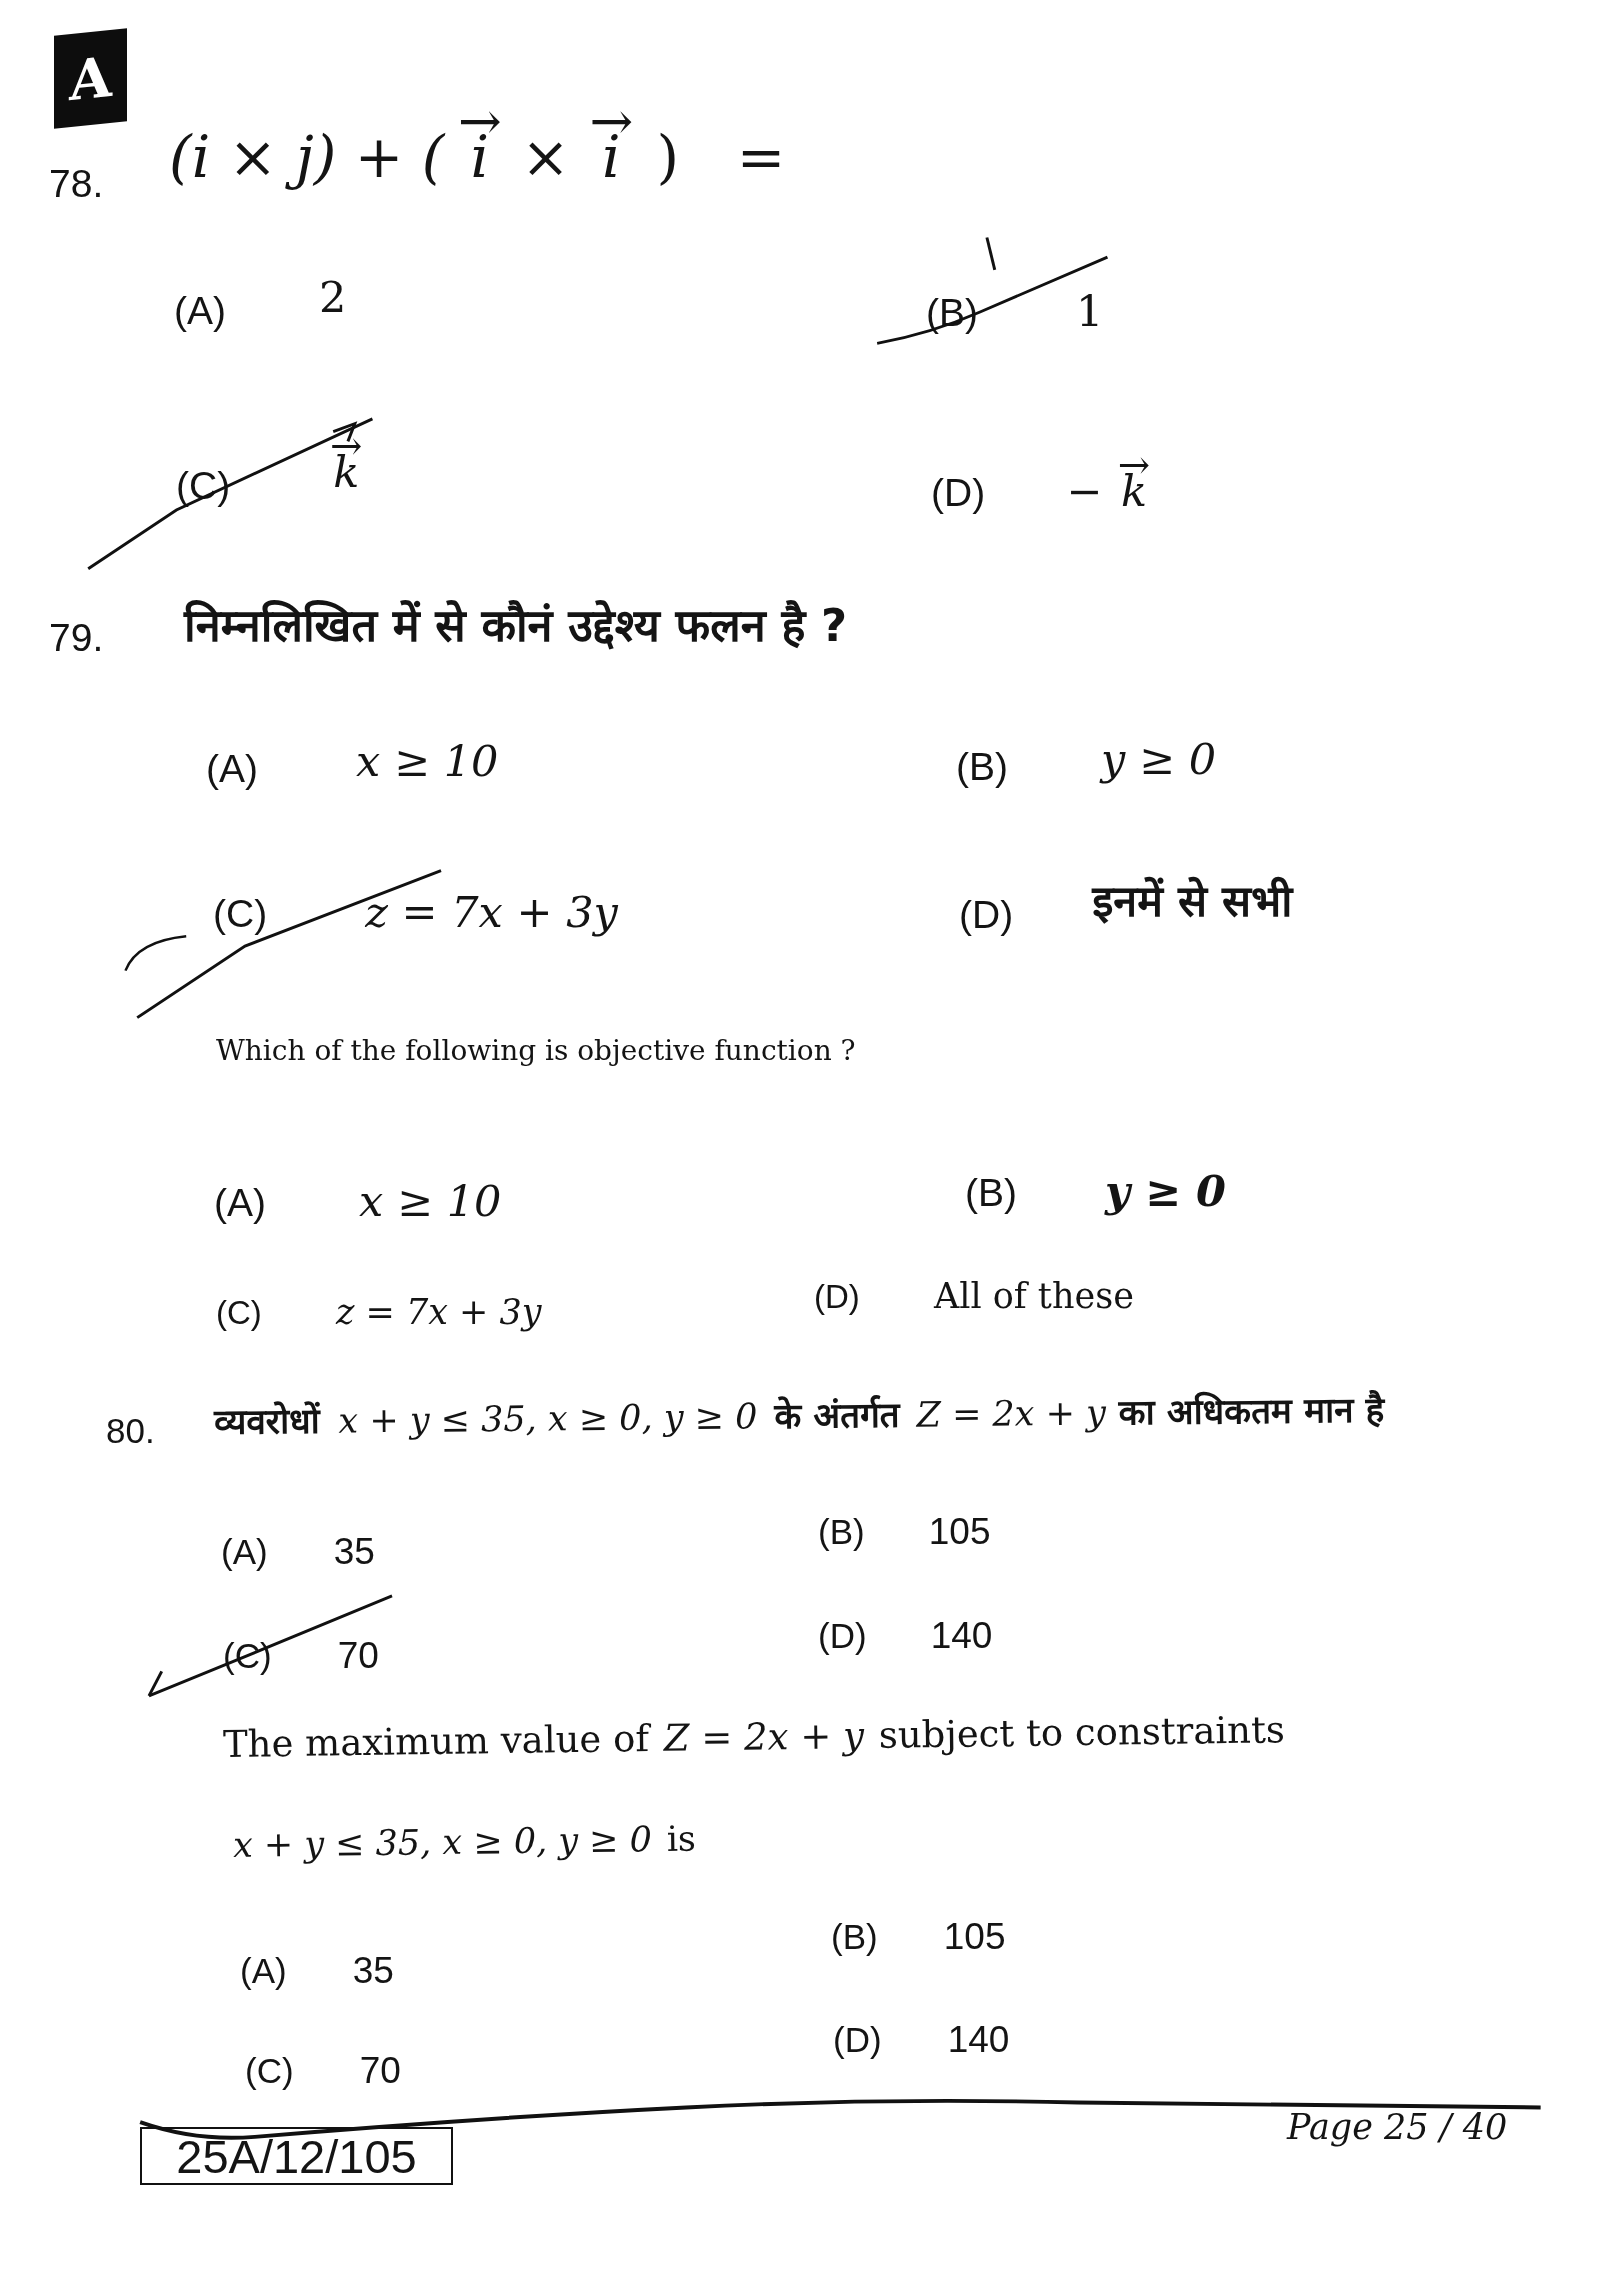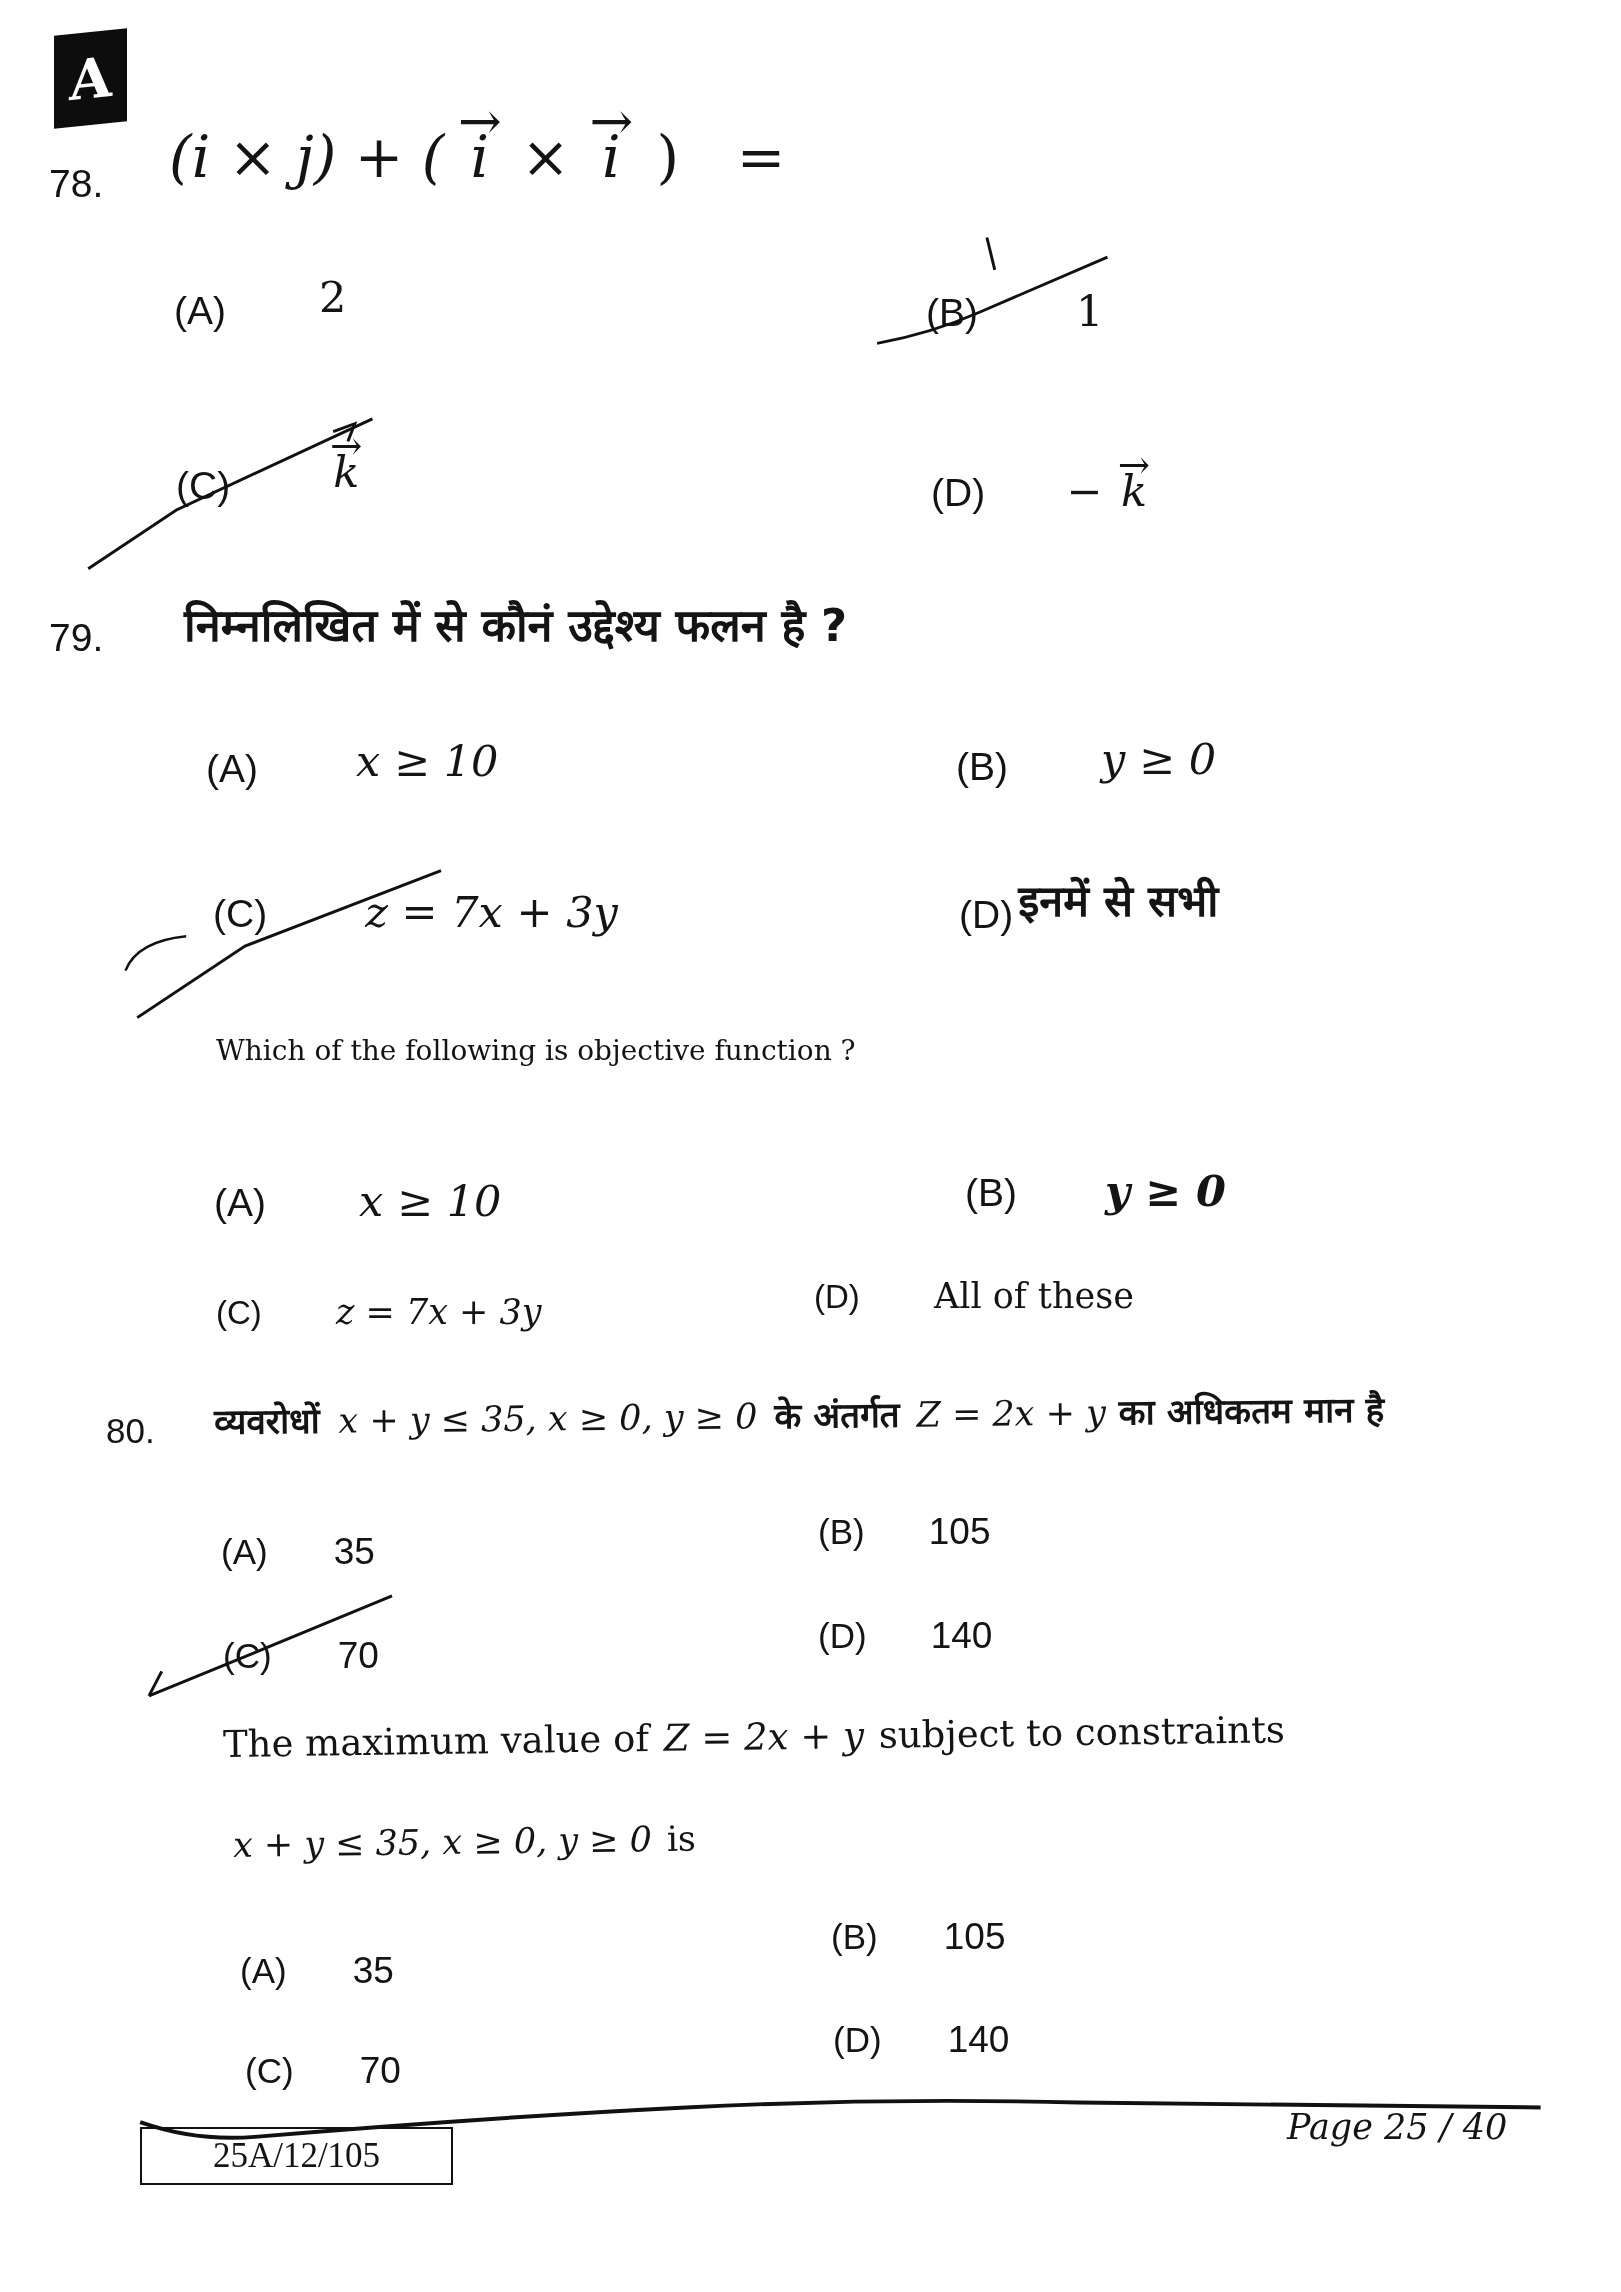--- a/index.html
+++ b/index.html
@@ -24,21 +24,21 @@
     .num { font-family: Liberation Sans, sans-serif; font-size: 37px; }
     .vec { position: relative; display: inline-block; }
     .vec::before {
       content: "\2192"; position: absolute; left: 50%; transform: translateX(-50%);
       top: -0.62em; font-style: normal; font-size: 0.9em;
     }
     .footer-box {
       left: 140px; top: 2127px; width: 309px; height: 54px; border: 2.9px solid #111;
       display: flex; align-items: center; justify-content: center;
     }
-    .footer-box span { font-family: Liberation Serif, serif; font-size: 35px; }
+    .footer-box span { font-family: Liberation Sans, sans-serif; font-size: 47px; }
     svg.marks { position: absolute; left: 0; top: 0; pointer-events: none; }
   </style>
 </head>
 <body>
 
 <div class="abs badge">
   <span>A</span>
 </div>
 
 <div>
@@ -82,21 +82,21 @@
   <div class="abs" style="left:956px; top:740px;">
     <span class="opt-label">(B)</span>
     <span class="math" style="margin-left:88px; position:relative; top:-5.9px;">y ≥ 0</span>
   </div>
   <div class="abs" style="left:213px; top:887px;">
     <span class="opt-label">(C)</span>
     <span class="math" style="margin-left:93px;">z = 7x + 3y</span>
   </div>
   <div class="abs" style="left:959px; top:882px;">
     <span class="opt-label">(D)</span>
-    <span class="hindi" style="position:relative; top:-11.8px;">इनमें से सभी</span>
+    <span class="hindi" style="margin-left:74px; position:relative; top:-11.8px;">इनमें से सभी</span>
   </div>
 
   <div class="abs eng-q" style="left:216px; top:1034px;">Which of the following is objective function ?</div>
 
   <div class="abs" style="left:214px; top:1176px;">
     <span class="opt-label">(A)</span>
     <span class="math" style="margin-left:88px;">x ≥ 10</span>
   </div>
   <div class="abs" style="left:965px; top:1166px;">
     <span class="opt-label">(B)</span>

